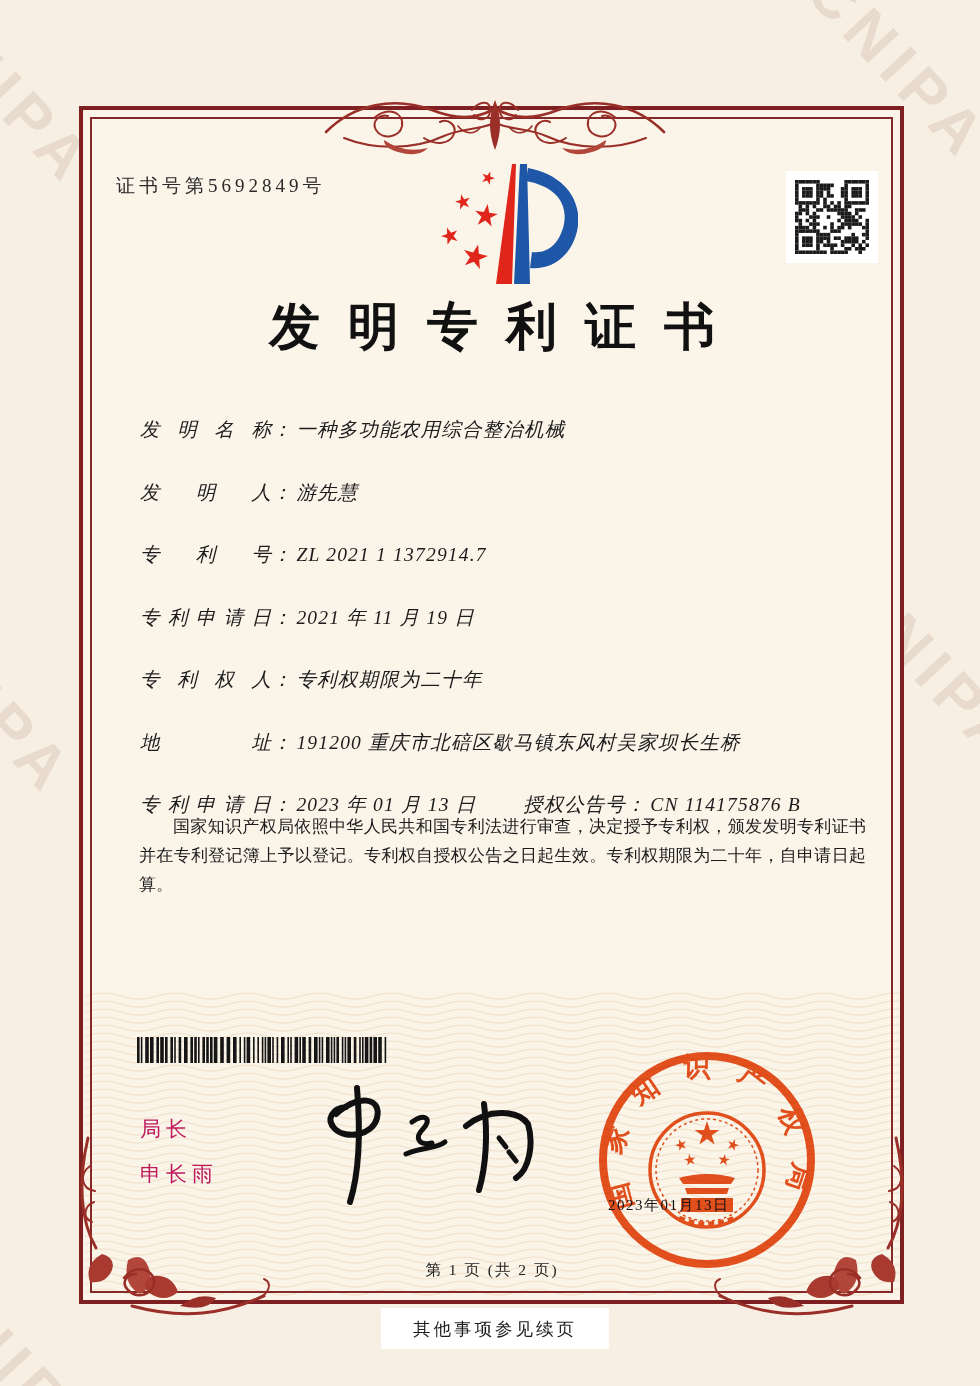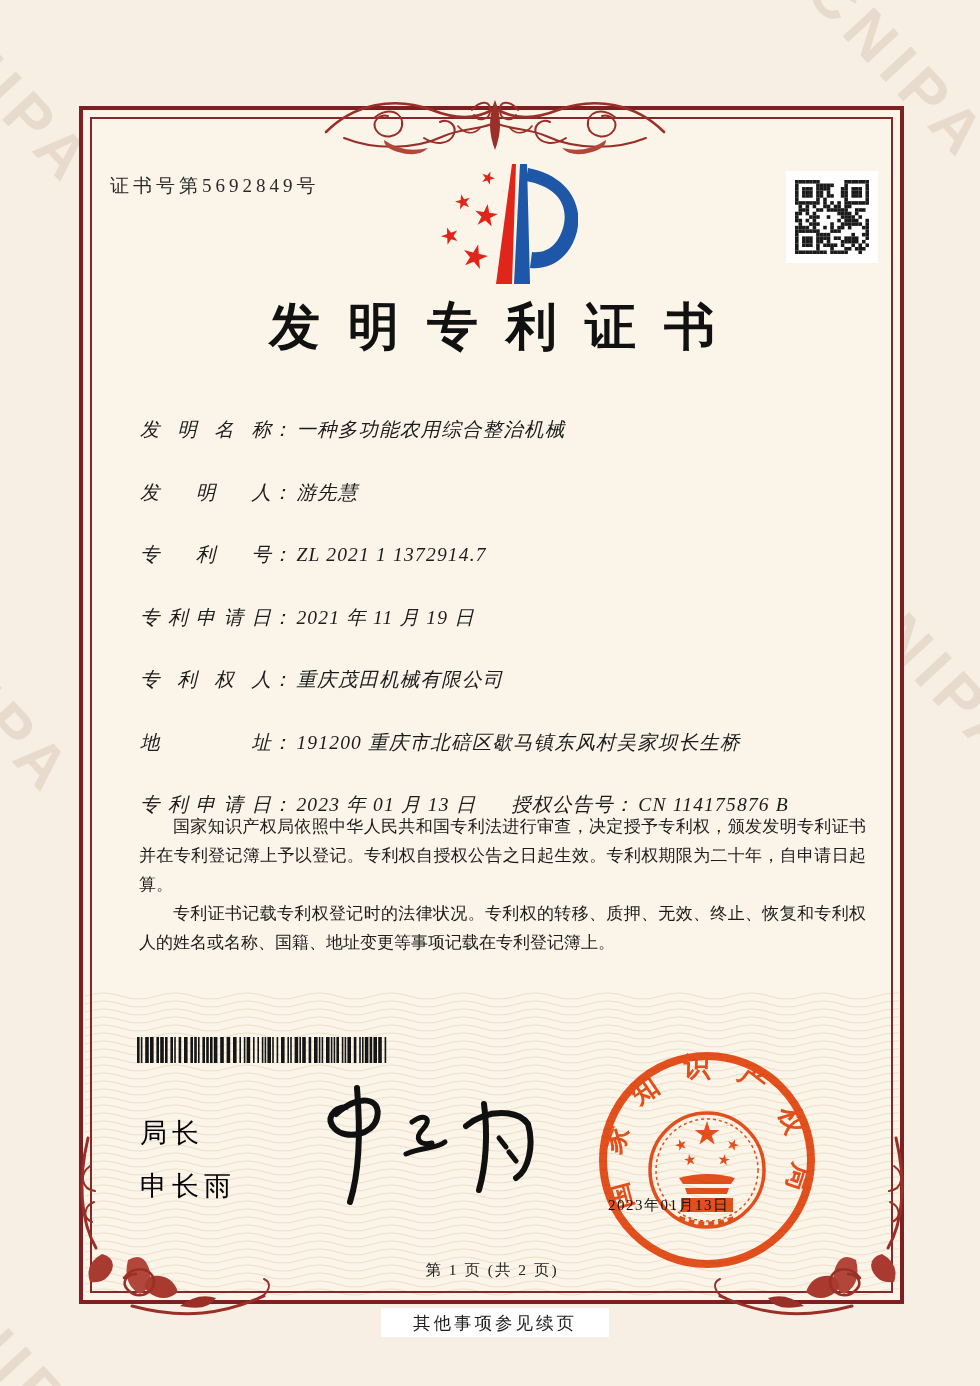--- a/index.html
+++ b/index.html
@@ -22,52 +22,52 @@
   .frame-outer{position:absolute;left:79px;top:106px;width:825px;height:1198px;border:4px solid #7e2022;box-sizing:border-box;}
   .frame-inner{position:absolute;left:90px;top:117px;width:803px;height:1176px;border:2px solid #84282a;box-sizing:border-box;}
   
   .waves{position:absolute;left:85px;top:992px;width:814px;height:306px;}
   
   .orn{position:absolute;pointer-events:none;}
   .orn-top{left:322px;top:64px;width:346px;height:100px;}
   .orn-bl{left:72px;top:1136px;width:200px;height:186px;}
   .orn-br{left:712px;top:1136px;width:200px;height:186px;transform:scaleX(-1);}
   
-  .cert-no{position:absolute;left:110px;top:173px;font-size:19px;letter-spacing:4px;color:#2a2a2a;}
+  .cert-no{position:absolute;left:116px;top:173px;font-size:19px;letter-spacing:4px;color:#2a2a2a;}
   .logo{position:absolute;left:424px;top:160px;width:154px;height:134px;}
   .qr{position:absolute;left:786px;top:171px;width:92px;height:92px;background:#ffffff;box-sizing:border-box;padding:9px;}
   
   .title{
     position:absolute;left:94px;top:293px;width:796px;text-align:center;
     font-size:51px;font-weight:bold;letter-spacing:28px;color:#111;
     transform:translateX(14px);white-space:nowrap;
   }
   
   .fields{position:absolute;left:140px;top:416px;width:730px;font-size:19.5px;}
   .frow{margin-bottom:35.5px;white-space:nowrap;font-style:italic;}
   .flabel{display:inline-block;width:132px;text-align:justify;text-align-last:justify;letter-spacing:1px;}
   .fcolon{display:inline-block;}
   .fvalue{letter-spacing:1.2px;}
-  .pair2{margin-left:30px;}
+  .pair2{margin-left:42px;}
   
   .paras{position:absolute;left:139px;top:812px;width:727px;font-size:17px;line-height:29px;text-align:justify;}
   .paras p{margin:0;text-indent:2em;}
   
   .barcode{position:absolute;left:137px;top:1037px;width:254px;height:26px;}
   
-  .sig-labels{position:absolute;left:140px;top:1115px;font-family:"Liberation Sans", sans-serif;font-size:27px;letter-spacing:5px;color:#000000;}
+  .sig-labels{position:absolute;left:140px;top:1115px;font-family:"Liberation Sans", sans-serif;font-size:21px;letter-spacing:5px;color:#be185d;}
   .sig-labels div{margin-bottom:17px;}
   .sig-hand{position:absolute;left:278px;top:1082px;width:265px;height:135px;}
   
   .seal{position:absolute;left:593px;top:1046px;width:228px;height:228px;mix-blend-mode:multiply;opacity:.95;}
   .seal-date{position:absolute;left:608px;top:1196px;width:200px;font-size:15px;letter-spacing:1.5px;color:#121212;z-index:30;}
   
   .pagenum{position:absolute;left:80px;top:1260px;width:824px;text-align:center;font-size:15.5px;letter-spacing:2px;color:#222;}
   .footer-band{
-    position:absolute;left:381px;top:1308px;width:228px;height:29px;background:#ffffff;
+    position:absolute;left:381px;top:1308px;width:228px;height:41px;background:#ffffff;
     display:flex;align-items:center;justify-content:center;z-index:5;
   }
   .footer-band span{font-size:17.5px;letter-spacing:3px;color:#1d1d1d;}
 </style>
 </head>
 <body>
 
 <div class="page">
 
   <svg width="0" height="0" style="position:absolute" aria-hidden="true">
@@ -439,39 +439,38 @@
     <div class="frow">
       <span class="flabel">专利号</span><span class="fcolon">：</span>
       <span class="fvalue">ZL 2021 1 1372914.7</span>
     </div>
     <div class="frow">
       <span class="flabel">专利申请日</span><span class="fcolon">：</span>
       <span class="fvalue">2021 年 11 月 19 日</span>
     </div>
     <div class="frow">
       <span class="flabel">专利权人</span><span class="fcolon">：</span>
-      <span class="fvalue">重庆茂田机械有限公司</span>
+      <span class="fvalue">专利权期限为二十年</span>
     </div>
     <div class="frow">
       <span class="flabel">地址</span><span class="fcolon">：</span>
       <span class="fvalue">191200 重庆市北碚区歇马镇东风村吴家坝长生桥</span>
     </div>
     <div class="frow">
       <span class="flabel">专利申请日</span><span class="fcolon">：</span>
       <span class="fvalue">2023 年 01 月 13 日</span>
       <span class="pair2">
         <span style="letter-spacing:1px">授权公告号</span><span class="fcolon">：</span>
         <span class="fvalue">CN 114175876 B</span>
       </span>
     </div>
   </div>
 
   <div class="paras">
     <p>国家知识产权局依照中华人民共和国专利法进行审查，决定授予专利权，颁发发明专利证书并在专利登记簿上予以登记。专利权自授权公告之日起生效。专利权期限为二十年，自申请日起算。</p>
-    <p>专利证书记载专利权登记时的法律状况。专利权的转移、质押、无效、终止、恢复和专利权人的姓名或名称、国籍、地址变更等事项记载在专利登记簿上。</p>
   </div>
 
   <svg class="barcode" id="barsvg" viewBox="0 0 254 26">
       <rect x="0" y="0" width="2.6" height="26" fill="#151515"></rect>
       <rect x="3.8" y="0" width="1.6" height="26" fill="#151515"></rect>
       <rect x="8.2" y="0" width="3.6" height="26" fill="#151515"></rect>
       <rect x="13" y="0" width="3.6" height="26" fill="#151515"></rect>
       <rect x="19.4" y="0" width="2.6" height="26" fill="#151515"></rect>
       <rect x="23.2" y="0" width="3.6" height="26" fill="#151515"></rect>
       <rect x="28" y="0" width="2.6" height="26" fill="#151515"></rect>

